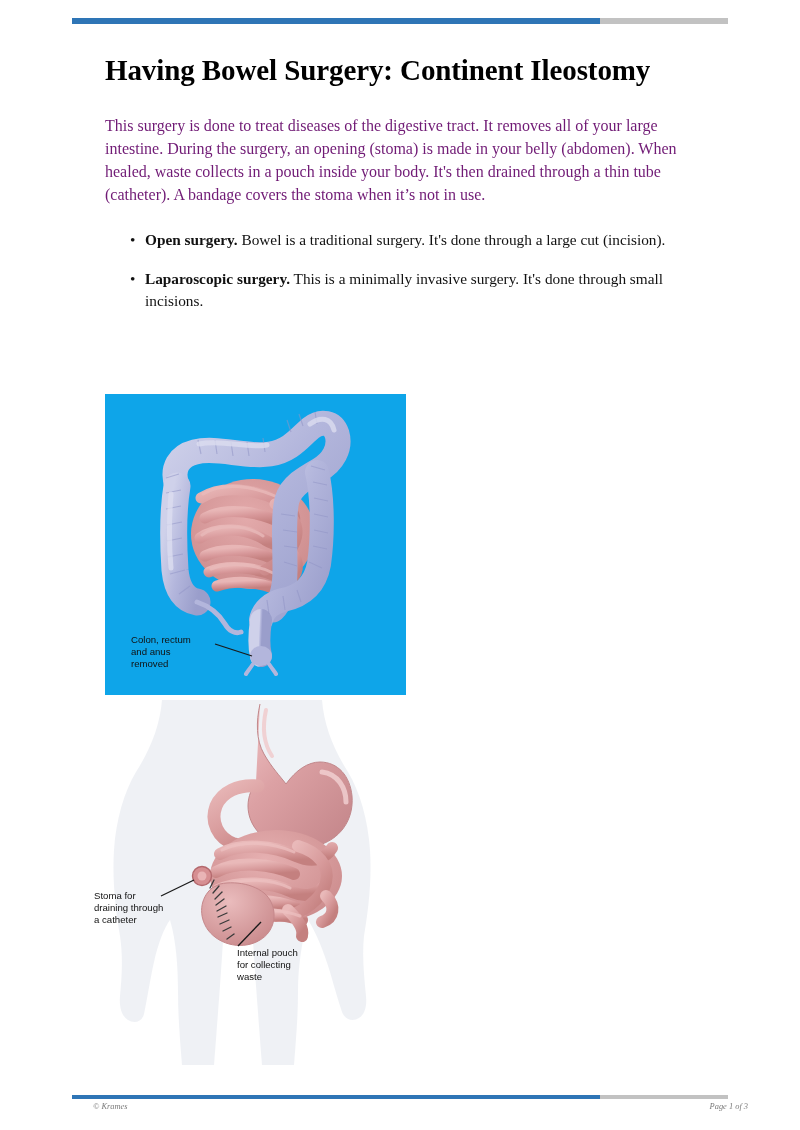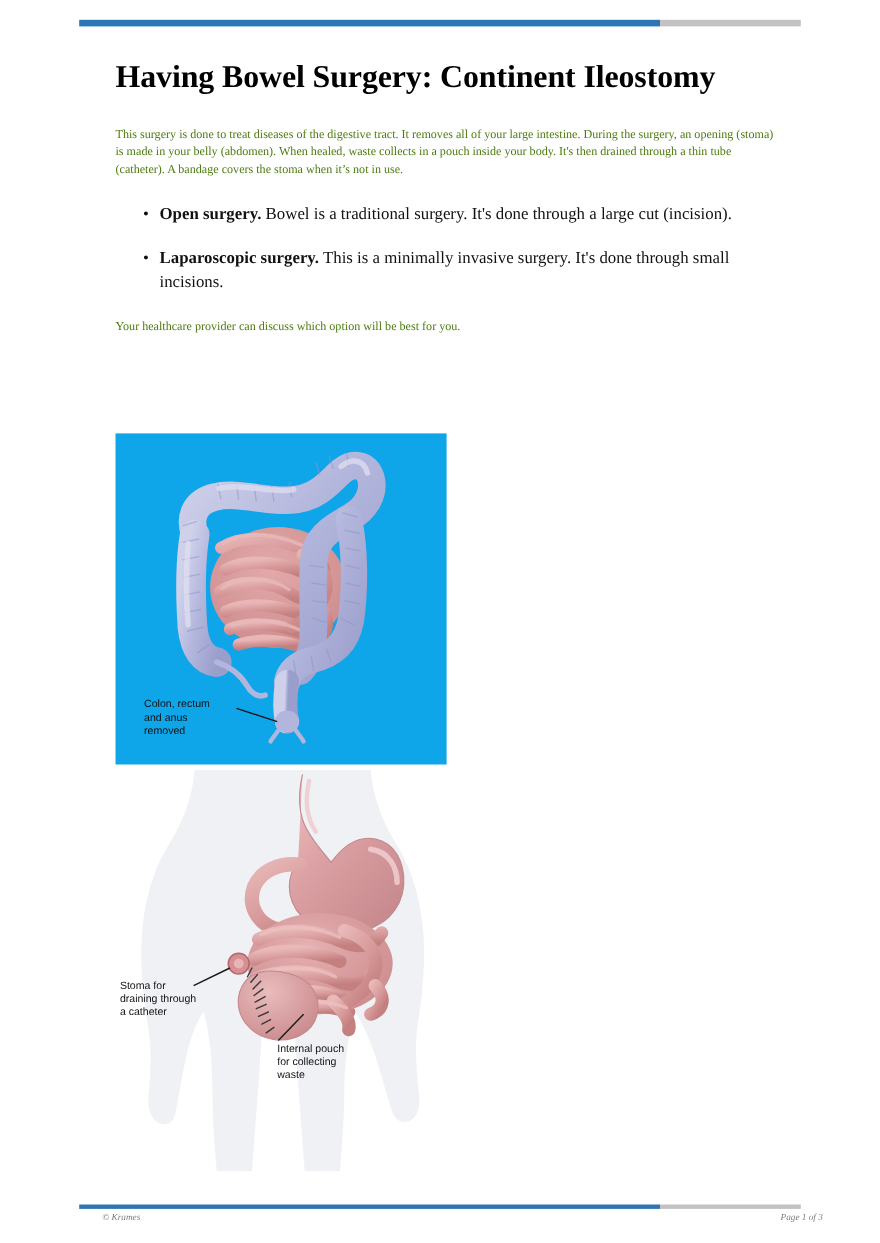--- a/index.html
+++ b/index.html
@@ -49,24 +49,24 @@
     font-family: "Liberation Serif", "DejaVu Serif", serif;
     font-size: 29px;
     line-height: 1.28;
     font-weight: bold;
     margin: 0 0 26px 0;
     letter-spacing: -0.1px;
     color: #000;
   }
 
   p.body-text {
-    font-size: 11px;
+    font-size: 16px;
     line-height: 1.43;
     margin: 0 0 22px 0;
-    color: #4d7c0f;
+    color: #701a75;
   }
 
   ul.surgery-list {
     list-style: none;
     margin: 0 0 22px 0;
     padding: 0;
   }
   ul.surgery-list li {
     position: relative;
     padding-left: 40px;
@@ -90,21 +90,21 @@
     position: absolute;
     left: 105px;
     top: 394px;
     width: 301px;
     height: 301px;
     background: #0ea5e9;
     overflow: hidden;
   }
   .figure-two {
     position: absolute;
-    left: 105px;
+    left: 90px;
     top: 700px;
     width: 330px;
     height: 365px;
     background: #ffffff;
     overflow: hidden;
   }
   .figure-one svg, .figure-two svg { display: block; }
 
   .fig-caption {
     font-family: "Liberation Sans", "DejaVu Sans", sans-serif;
@@ -162,21 +162,20 @@
     <li>
       <span class="bullet-dot">•</span>
       <b>Open surgery.</b><span> Bowel is a traditional surgery. It's done through a large cut (incision).</span>
     </li>
     <li>
       <span class="bullet-dot">•</span>
       <b>Laparoscopic surgery.</b><span> This is a minimally invasive surgery. It's done through small incisions.</span>
     </li>
   </ul>
 
-  <p class="body-text">Your healthcare provider can discuss which option will be best for you.</p>
 </div>
 
 <div class="figure-one">
   <svg width="301" height="301" viewBox="0 0 301 301" xmlns="http://www.w3.org/2000/svg">
     <defs>
       <linearGradient id="liGrad" x1="0" y1="0" x2="1" y2="1">
         <stop offset="0%" stop-color="#cfd1ea"></stop>
         <stop offset="45%" stop-color="#b3b6dc"></stop>
         <stop offset="100%" stop-color="#9a9ecb"></stop>
       </linearGradient>

